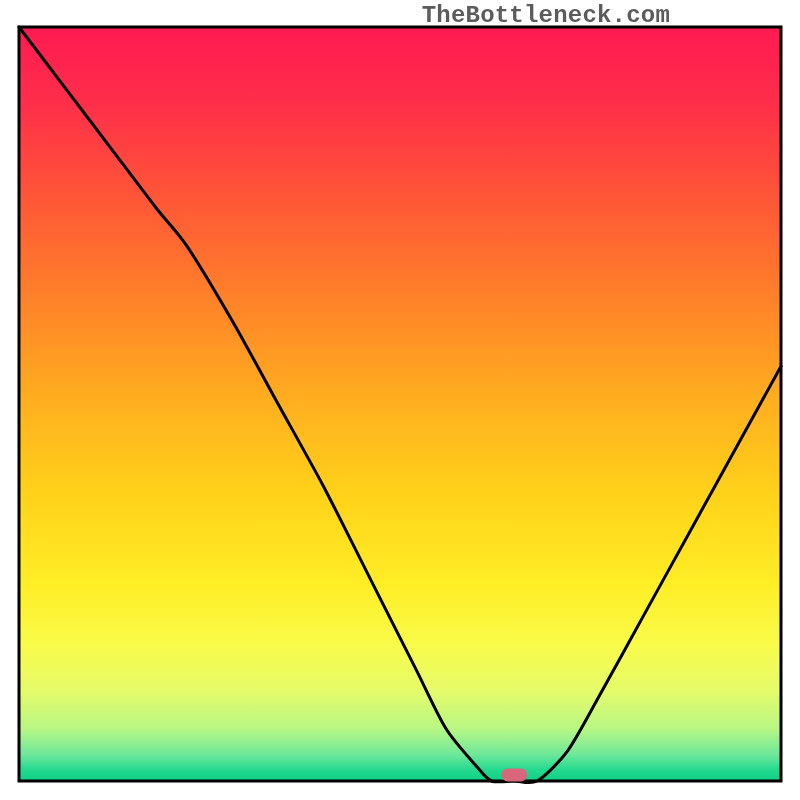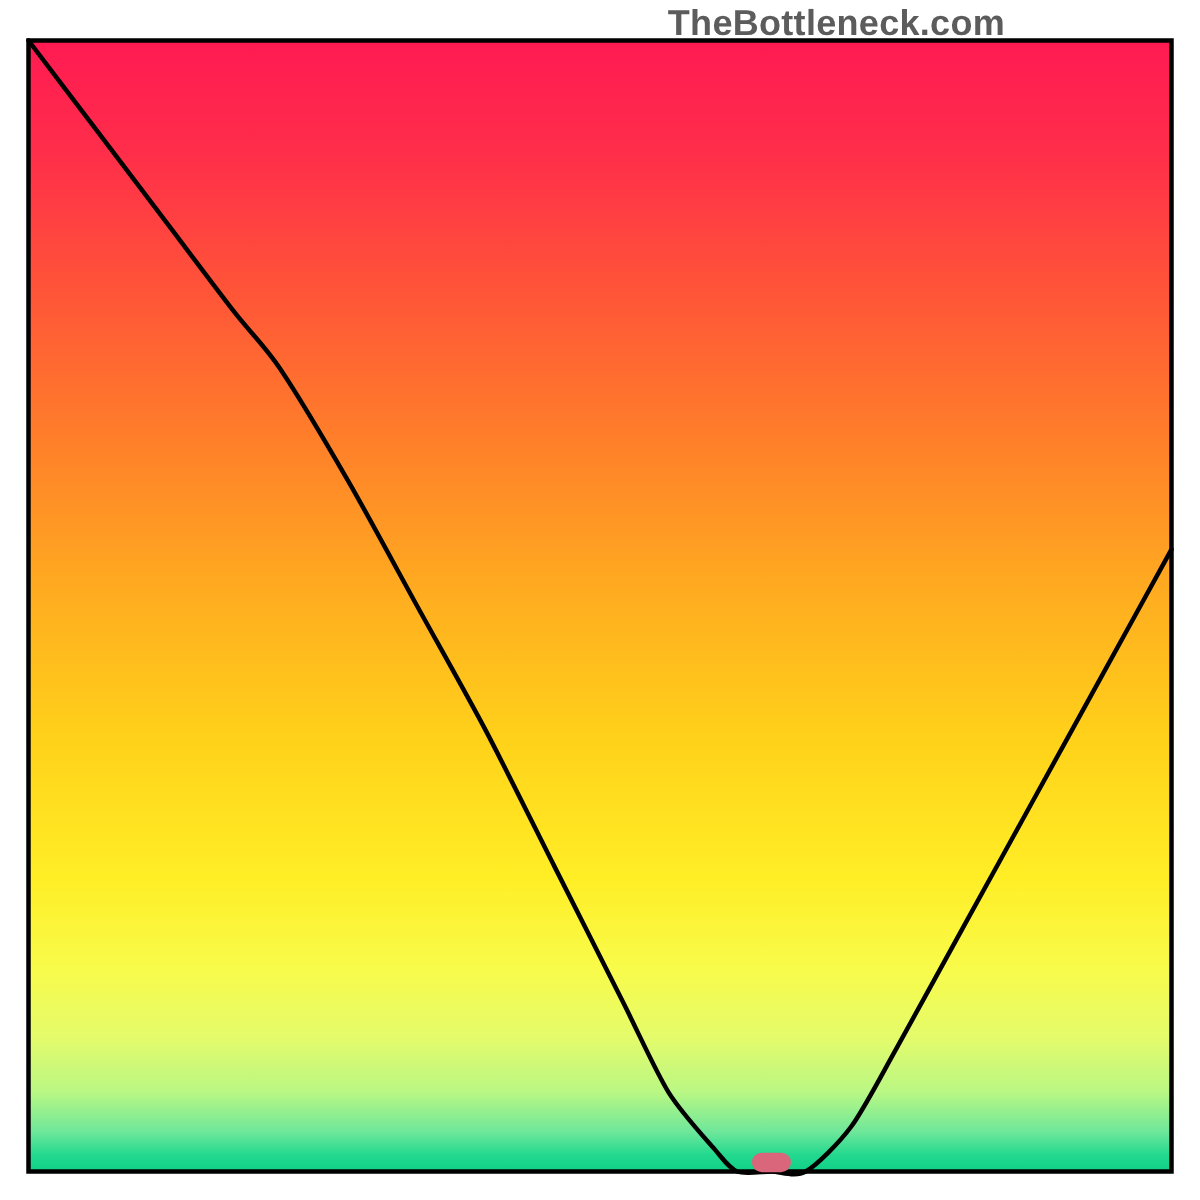--- a/index.html
+++ b/index.html
@@ -7,20 +7,21 @@
     padding: 0;
     width: 800px;
     height: 800px;
     background: #ffffff;
     font-family: Arial, Helvetica, sans-serif;
   }
   .chart-container {
     position: relative;
     width: 684px;
     height: 800px;
+    font-family: Liberation Mono, monospace;
   }
   .watermark {
     position: absolute;
     top: 2px;
     right: 14px;
     font-size: 24px;
     font-weight: 600;
     color: #5c5c5c;
     letter-spacing: 0.2px;
     z-index: 20;

